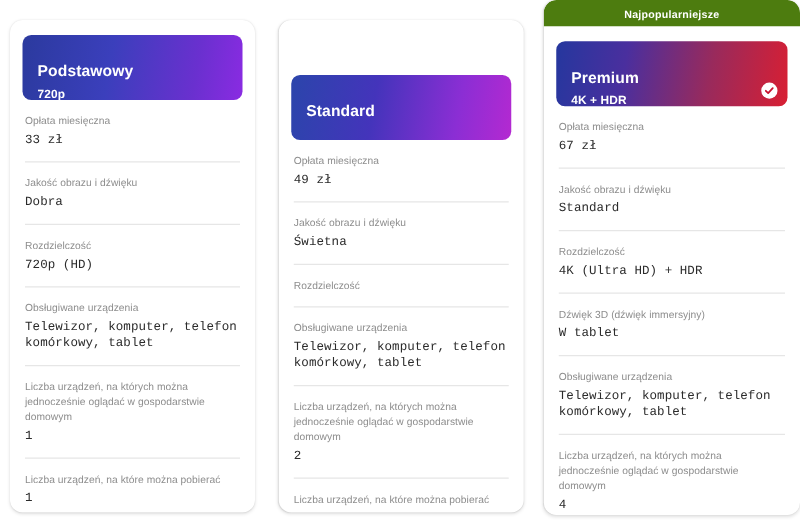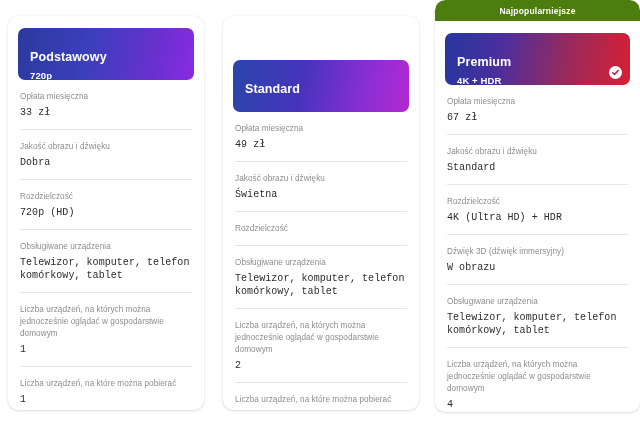--- a/index.html
+++ b/index.html
@@ -232,21 +232,21 @@
       <div class="feature">
         <div class="feature-label">Jakość obrazu i dźwięku</div>
         <div class="feature-value">Standard</div>
       </div>
       <div class="feature">
         <div class="feature-label">Rozdzielczość</div>
         <div class="feature-value">4K (Ultra HD) + HDR</div>
       </div>
       <div class="feature">
         <div class="feature-label">Dźwięk 3D (dźwięk immersyjny)</div>
-        <div class="feature-value">W obrazu</div>
+        <div class="feature-value">W tablet</div>
       </div>
       <div class="feature">
         <div class="feature-label">Obsługiwane urządzenia</div>
         <div class="feature-value">Telewizor, komputer, telefon komórkowy, tablet</div>
       </div>
       <div class="feature">
         <div class="feature-label">Liczba urządzeń, na których można jednocześnie oglądać w gospodarstwie domowym</div>
         <div class="feature-value">4</div>
       </div>
 

